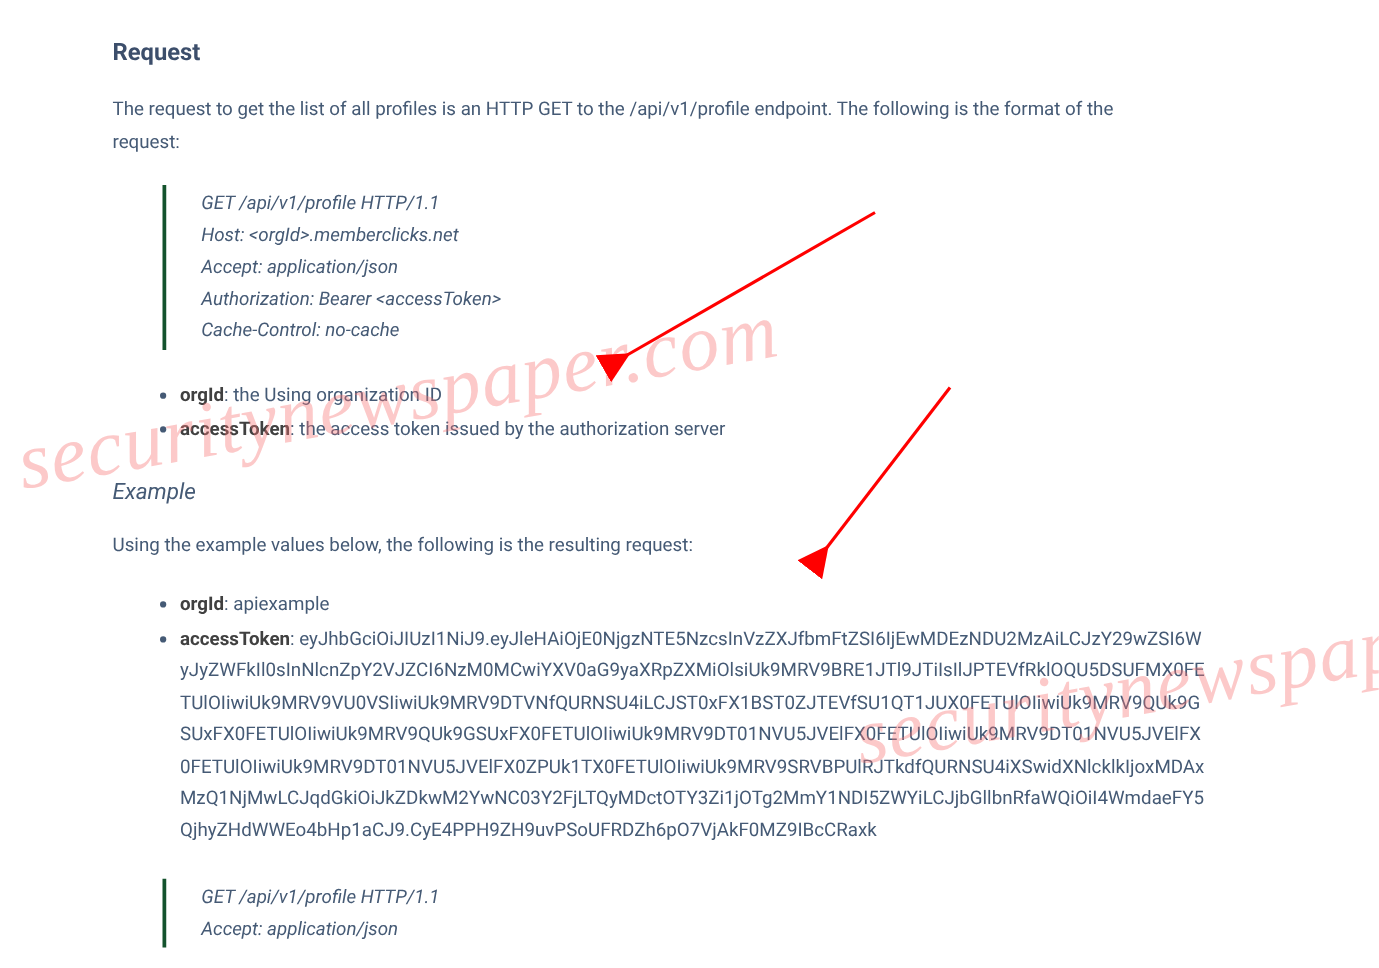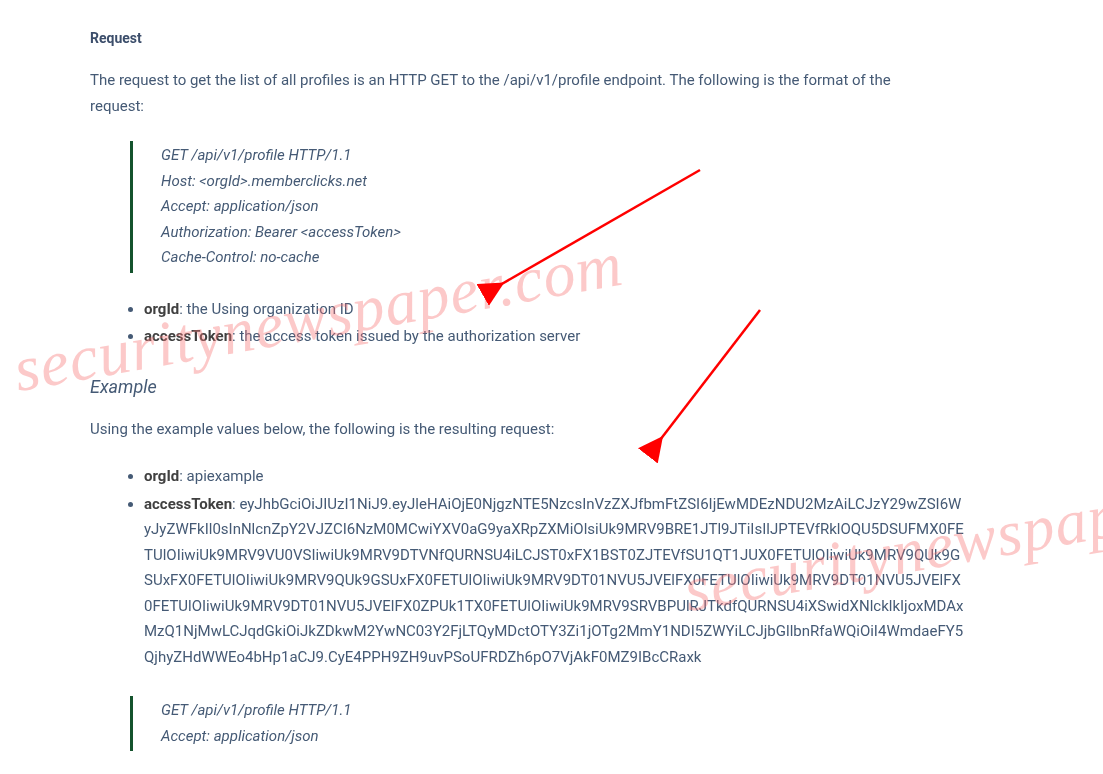--- a/index.html
+++ b/index.html
@@ -7,21 +7,21 @@
     font-family: -apple-system, BlinkMacSystemFont, "Segoe UI", Roboto, Arial, sans-serif;
     background: #ffffff;
     color: #455a75;
     padding: 30px 90px;
     position: relative;
     width: 1103px;
     font-size: 15px;
   }
   h2.request-heading {
     color: #3c4e6b;
-    font-size: 14px;
+    font-size: 19px;
     font-weight: 700;
     margin-bottom: 22px;
   }
   p.body-text {
     line-height: 1.7;
     margin-bottom: 22px;
     max-width: 840px;
   }
   .code-block {
     border-left: 3px solid #14532d;

